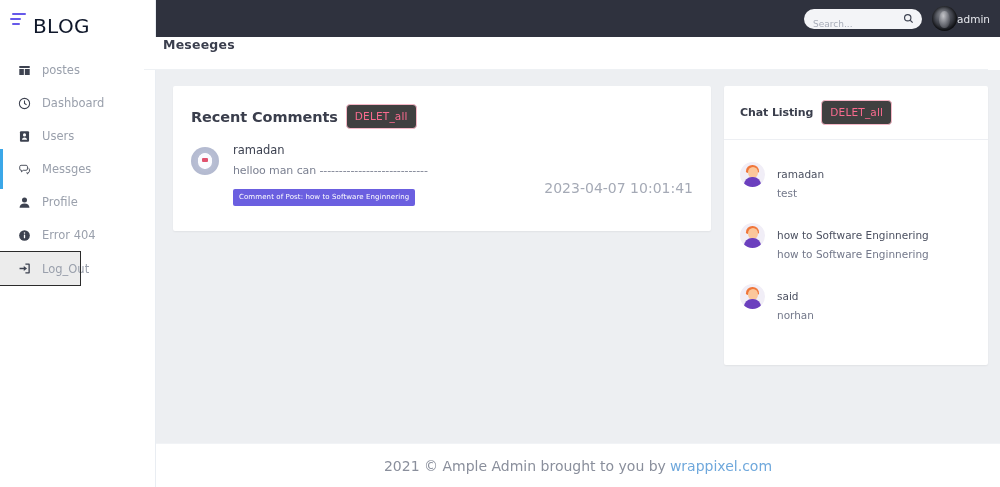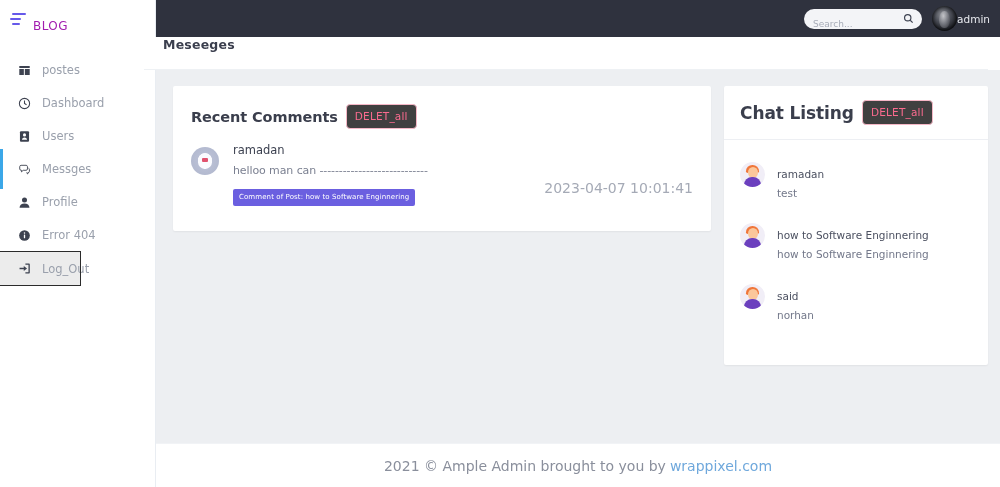--- a/index.html
+++ b/index.html
@@ -26,21 +26,21 @@
   }
   .brand-mark { width: 16px; height: 14px; position: relative; }
   .brand-mark i {
     position: absolute; left: 0; height: 2px; border-radius: 1px;
     background: #6659ea; display: block;
   }
   .brand-mark i:nth-child(1) { top: 1px;  width: 14px; left: 2px; }
   .brand-mark i:nth-child(2) { top: 6px;  width: 11px; left: 0px; }
   .brand-mark i:nth-child(3) { top: 11px; width: 8px;  left: 2px; }
   .brand-text {
-    font-size: 12px; color: #a21caf; letter-spacing: .4px; margin-top: 13px;
+    font-size: 20px; color: #0f172a; letter-spacing: .4px; margin-top: 13px;
   }
 
   .nav { margin-top: 16px; }
   .nav-item {
     position: relative;
     display: flex; align-items: center; gap: 11px;
     height: 32px; padding-left: 18px;
     color: #9aa0ac; font-size: 11.5px;
     cursor: pointer;
   }
@@ -173,21 +173,21 @@
     position: absolute; right: 18px; bottom: 10px;
     font-size: 14px; color: #a5aab6;
   }
 
   
   #chat-card { left: 568px; top: 16px; width: 264px; height: 279px; }
   #chat-card .card-head {
     padding: 14px 0 14px 16px;
     border-bottom: 1px solid #edeff3;
   }
-  #chat-card .card-title { font-size: 17px; }
+  #chat-card .card-title { font-size: 11px; }
   .chat-list { padding: 22px 0 0 0; }
   .chat-item {
     display: flex; gap: 12px; align-items: flex-start;
     padding: 0 16px 0 16px; margin-bottom: 22px; cursor: pointer;
   }
   .chat-avatar {
     width: 25px; height: 25px; border-radius: 50%;
     flex: 0 0 25px; background: #f1eef7; position: relative; overflow: hidden;
   }
   .chat-avatar .hair {

